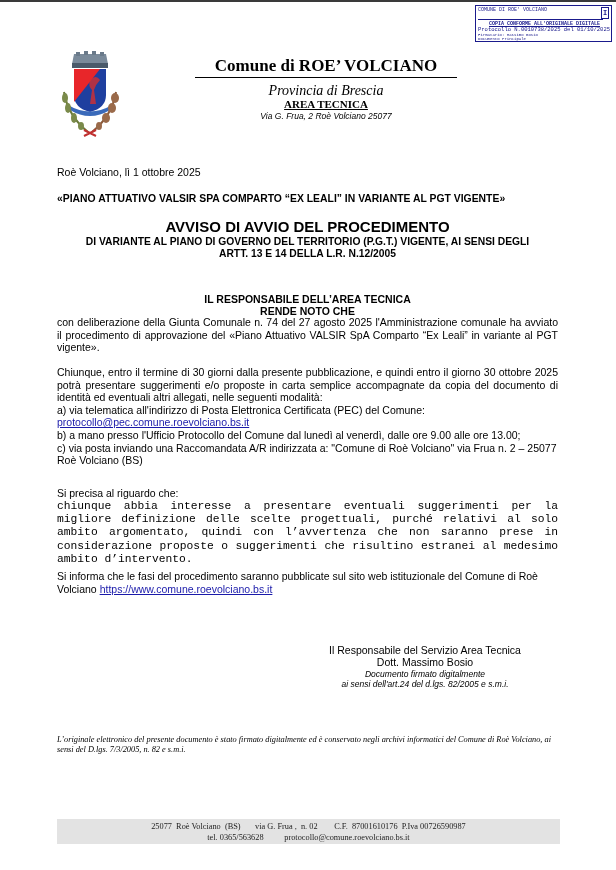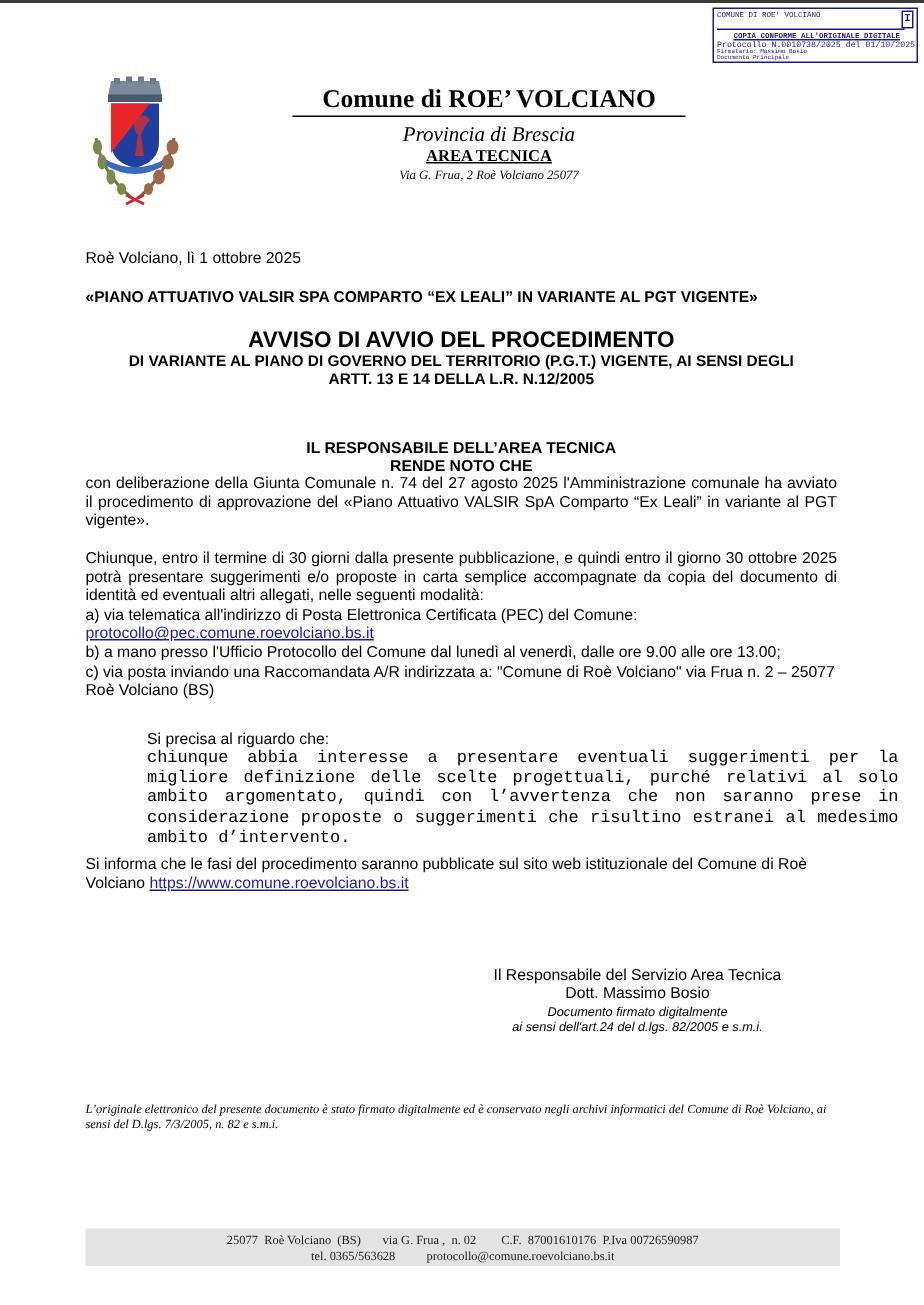--- a/index.html
+++ b/index.html
@@ -33,34 +33,34 @@
     .province {
       position: absolute; left: 195px; top: 83px; width: 262px; text-align: center;
       font-family: "Liberation Serif", serif; font-style: italic; font-size: 14px; line-height: 16px;
     }
     .area {
       position: absolute; left: 195px; top: 98px; width: 262px; text-align: center;
       font-family: "Liberation Serif", serif; font-weight: bold; font-size: 11px; text-decoration: underline; line-height: 13px;
     }
     .addr {
       position: absolute; left: 195px; top: 111px; width: 262px; text-align: center;
-      font-family: Liberation Serif, serif; font-style: italic; font-size: 8.5px; line-height: 11px;
+      font-family: Liberation Sans, sans-serif; font-style: italic; font-size: 8.5px; line-height: 11px;
     }
 
     .body-text { position: absolute; left: 57px; width: 501px; font-size: 10.5px; line-height: 12.6px; }
     .date { top: 166px; }
     .subject { top: 193px; font-weight: bold; font-size: 10.4px; }
     .center { text-align: center; }
     .avviso-title { top: 218px; font-weight: bold; font-size: 15px; line-height: 17px; }
     .avviso-sub { top: 236px; font-weight: bold; font-size: 10.3px; line-height: 12.4px; }
     .resp { top: 293px; font-weight: bold; font-size: 10.5px; line-height: 12.4px; }
     .just { text-align: justify; }
     .p1 { top: 316px; }
     .p2 { top: 366px; }
-    .p3 { top: 487px; margin-left: 41px; }
+    .p3 { top: 487px; }
     .p4 { top: 570px; }
     a.link { color: #1a1aaa; text-decoration: underline; }
     .sig-block {
       position: absolute; left: 300px; top: 644px; width: 250px; text-align: center; font-size: 10.5px; line-height: 12.4px;
     }
     .sig-block .it { font-style: italic; font-size: 8.5px; line-height: 10.5px; }
     .legal {
       position: absolute; left: 57px; top: 735px; width: 501px;
       font-family: "Liberation Serif", serif; font-style: italic; font-size: 8.3px; line-height: 10px;
     }

